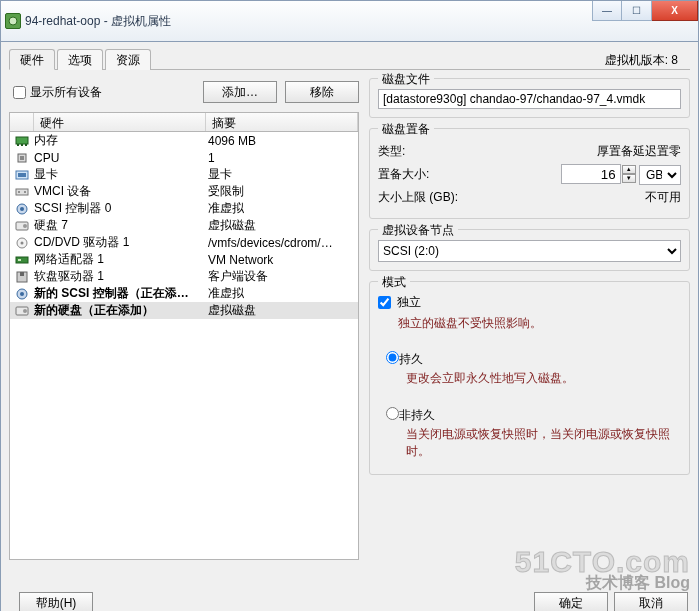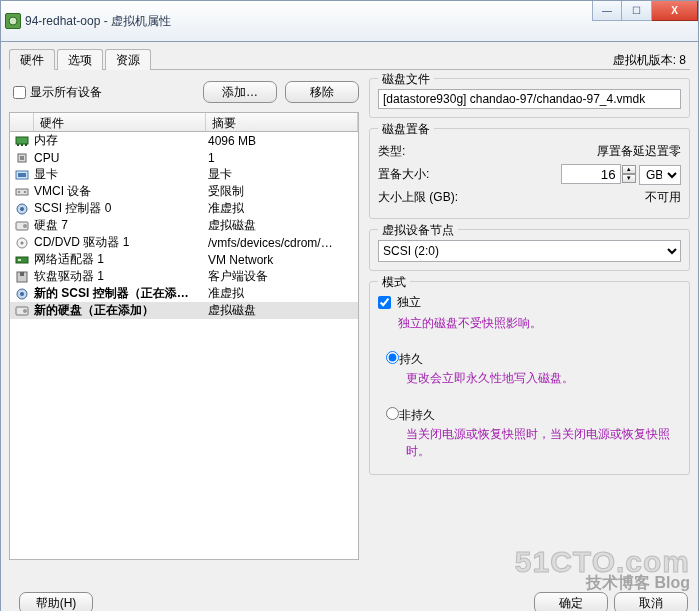--- a/index.html
+++ b/index.html
@@ -11,30 +11,30 @@
 .winbtns { display:flex; height:100%; }
 .winbtn { width:30px; height:20px; margin-top:0; background:linear-gradient(#f6f9fd,#dde7f3); border:1px solid #9bb0c8; border-top:none; display:flex; align-items:center; justify-content:center; color:#34506f; font-size:10px; }
 .winbtn.close { width:46px; background:linear-gradient(#f07a6a,#d8432e); border-color:#9a2d1e; color:#fff; font-weight:bold; border-top-right-radius:0; }
 .winbtn + .winbtn { border-left:none; }
 
 .content { border:1px solid #8a9db5; border-top:none; height:583px; padding:6px 8px 8px 8px; position:relative; background:#f0f0f0; }
 
 .tabs { display:flex; border-bottom:1px solid #b5b5b5; height:22px; }
 .tab { padding:2px 10px 0 10px; border:1px solid #b5b5b5; border-bottom:none; background:#f6f6f6; margin-right:2px; border-radius:3px 3px 0 0; position:relative; top:1px; }
 .tab.active { background:#f0f0f0; border-bottom:1px solid #f0f0f0; }
-.vmver { position:absolute; right:12px; top:10px; }
+.vmver { position:absolute; right:20px; top:10px; }
 
 .body { display:flex; gap:10px; margin-top:8px; }
 .left { width:350px; }
 .right { flex:1; }
 
 .toprow { display:flex; align-items:center; height:28px; gap:8px; }
 .chk { display:flex; align-items:center; gap:4px; flex:1; }
 .chk input { margin-left:4px; }
-.btn { height:22px; padding:0 14px; background:linear-gradient(#fdfdfd,#e6e6e6); border:1px solid #8e8f8f; border-radius:7px; font-size:12px; font-family:inherit; min-width:74px; }
+.btn { height:22px; padding:0 14px; background:linear-gradient(#fdfdfd,#e6e6e6); border:1px solid #8e8f8f; border-radius:0; font-size:12px; font-family:inherit; min-width:74px; }
 
 .listhead { display:flex; background:linear-gradient(#fbfbfb,#ececec); border:1px solid #b5b5b5; height:20px; margin-top:6px; }
 .listhead div { padding:2px 6px; border-right:1px solid #d0d0d0; }
 .col-icon { width:24px; }
 .col-hw { width:172px; }
 .col-sm { flex:1; }
 
 .list { background:#fff; border:1px solid #b5b5b5; border-top:none; height:428px; overflow:auto; }
 .row { display:flex; height:17px; align-items:center; padding:0 2px; }
 .row.sel { background:#e3e3e3; }
@@ -50,21 +50,21 @@
 .kv .k { }
 .kv .v { }
 .spin { display:inline-flex; align-items:center; }
 .spin input { width:60px; height:20px; text-align:right; padding-right:4px; border:1px solid #abadb3; }
 .spin .updn { display:flex; flex-direction:column; margin-left:1px; }
 .spin .updn span { width:14px; height:9px; background:linear-gradient(#fdfdfd,#e0e0e0); border:1px solid #999; font-size:6px; line-height:6px; text-align:center; }
 .selbox { width:42px; height:20px; border:1px solid #abadb3; background:#fff; padding:0 2px; font-size:12px; }
 select.full { width:100%; height:22px; border:1px solid #abadb3; background:#fff; font-size:12px; }
 
 .radio-item { display:flex; align-items:flex-start; margin:20px 0 2px 8px; }
-.radio-desc { margin:0 0 6px 28px; color:#a21caf; line-height:1.4; }
+.radio-desc { margin:0 0 6px 28px; color:#7f1d1d; line-height:1.4; }
 .chk-item { display:flex; align-items:center; gap:6px; margin:2px 0 4px 0; }
 
 .footer { position:absolute; bottom:10px; left:18px; right:10px; display:flex; justify-content:space-between; }
 .footer .rightbtns { display:flex; gap:6px; }
 
 .watermark { position:absolute; right:8px; bottom:30px; pointer-events:none; opacity:0.5; font-family:Arial; }
 .watermark .big { font-size:30px; font-weight:900; color:#c9c9c9; letter-spacing:1px; -webkit-text-stroke:1px #888; }
 .watermark .sub { font-size:16px; font-weight:700; color:#5a5a5a; text-align:right; margin-top:-6px; }
 
 

